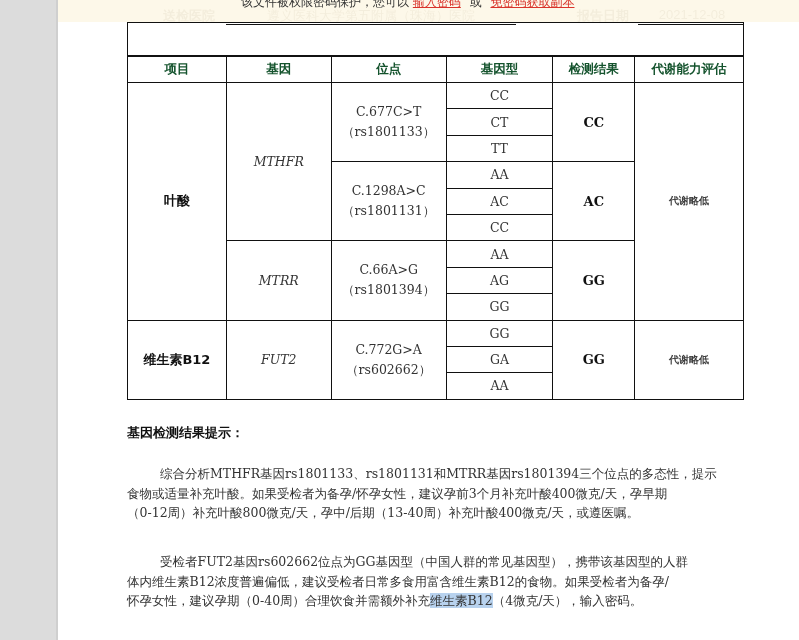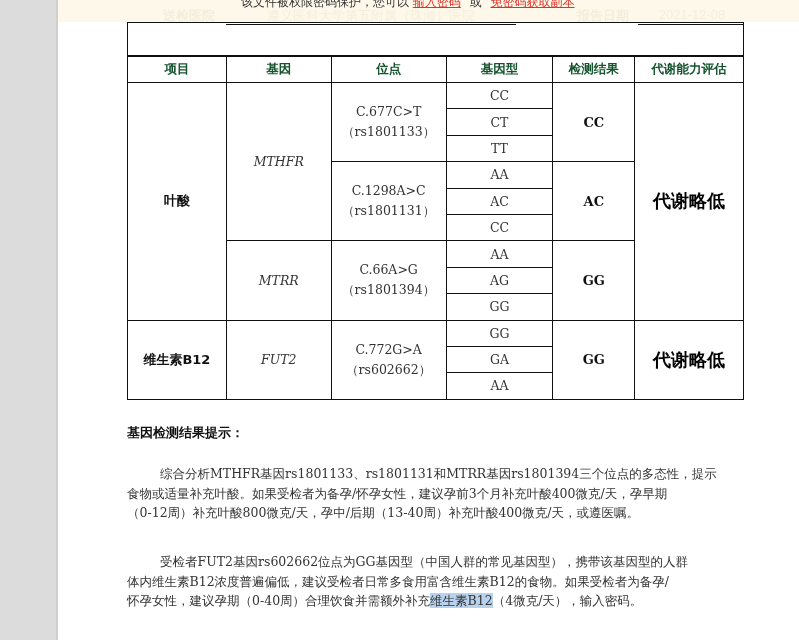--- a/index.html
+++ b/index.html
@@ -30,21 +30,21 @@
   .gene-table { position: absolute; left: 69px; top: 22px; width: 617px; border-collapse: collapse; font-size: 12.5px; }
   .gene-table td, .gene-table th { border: 1.6px solid #111; text-align: center; vertical-align: middle; padding: 0; }
   .gene-table th { height: 27px; font-family: "DejaVu Sans", "Liberation Sans", sans-serif; font-weight: bold; font-size: 12.5px; color: #14532d; }
   .gene-table .blank-row td { height: 33px; border-bottom-width: 2px; }
   .gene-table .gt-row td { height: 26.4px; }
   .gene-table .item { font-family: "DejaVu Sans", "Liberation Sans", sans-serif; font-weight: bold; color: #111; font-size: 13px; }
   .gene-table .gene { font-style: italic; color: #333; }
   .gene-table .locus { line-height: 20px; color: #333; }
   .gene-table .gt { color: #333; }
   .gene-table .result { font-weight: bold; color: #111; font-size: 13px; }
-  .gene-table .assess { font-family: "DejaVu Sans", "Liberation Sans", sans-serif; font-weight: bold; color: #000000; font-size: 18px; }
+  .gene-table .assess { font-family: "DejaVu Sans", "Liberation Sans", sans-serif; font-weight: bold; color: #404040; font-size: 10px; }
 
   .hint-title { position: absolute; left: 69px; top: 424px; font-family: "DejaVu Sans", "Liberation Sans", sans-serif; font-weight: bold; font-size: 13px; color: #111; }
 
   .para { position: absolute; left: 69px; width: 620px; font-size: 12.5px; line-height: 19.5px; color: #333; text-align: justify; }
   .para span { display: block; white-space: nowrap; }
   .para1 { top: 464px; }
   .para2 { top: 552px; }
   .indent { padding-left: 33px; }
   .selected { background: #b8d2ee; }
 </style>

